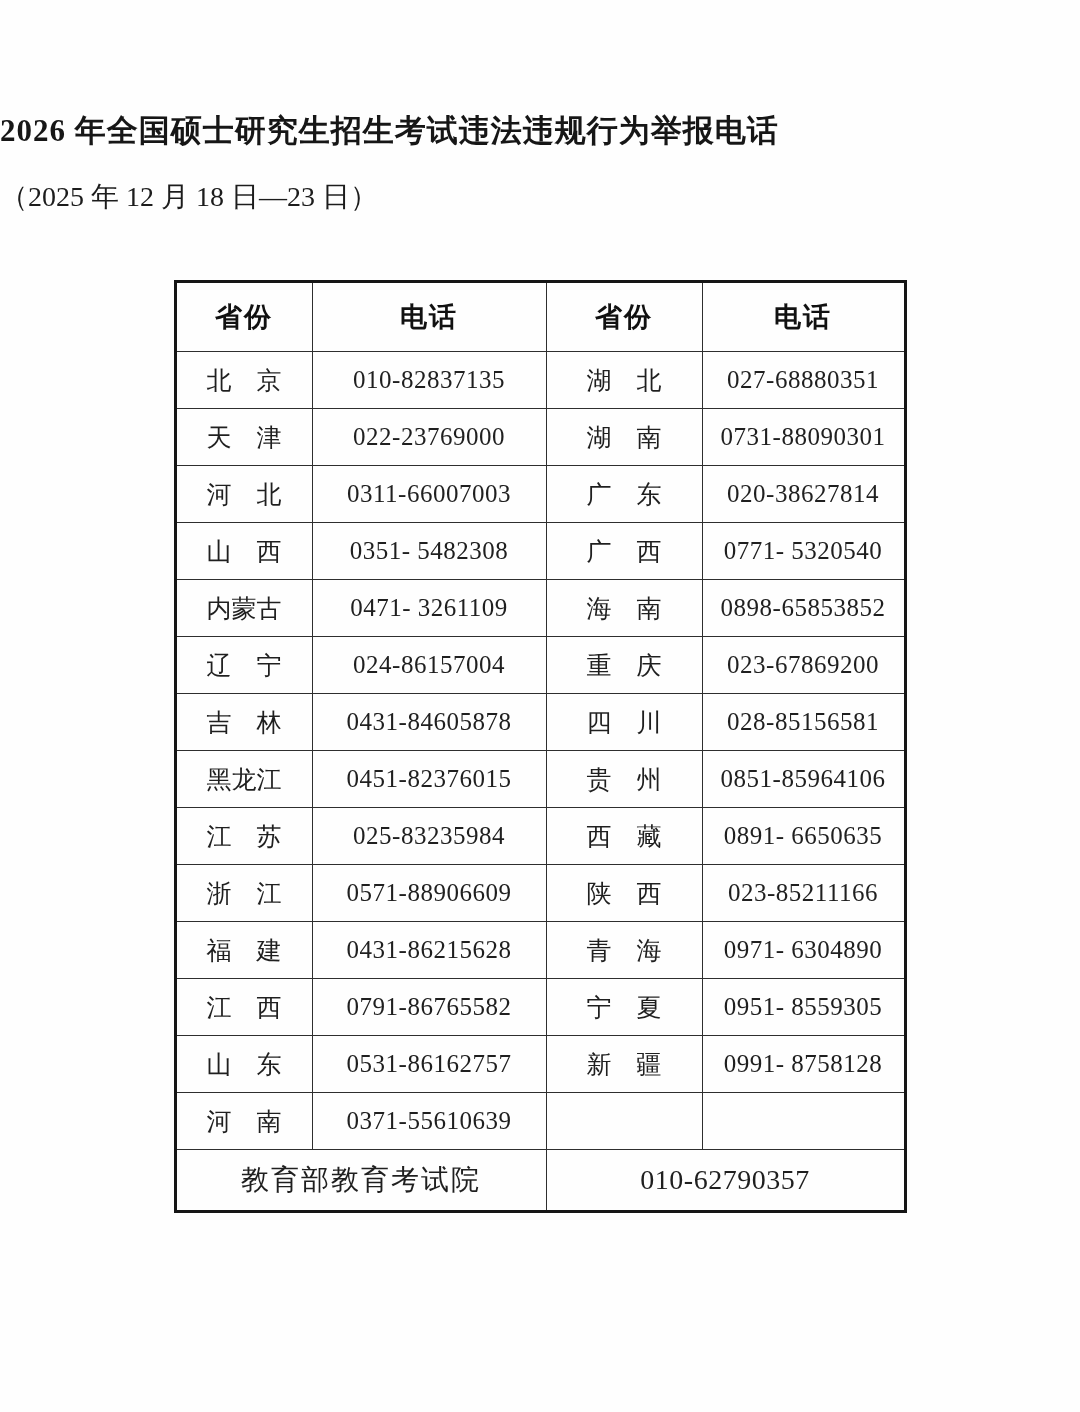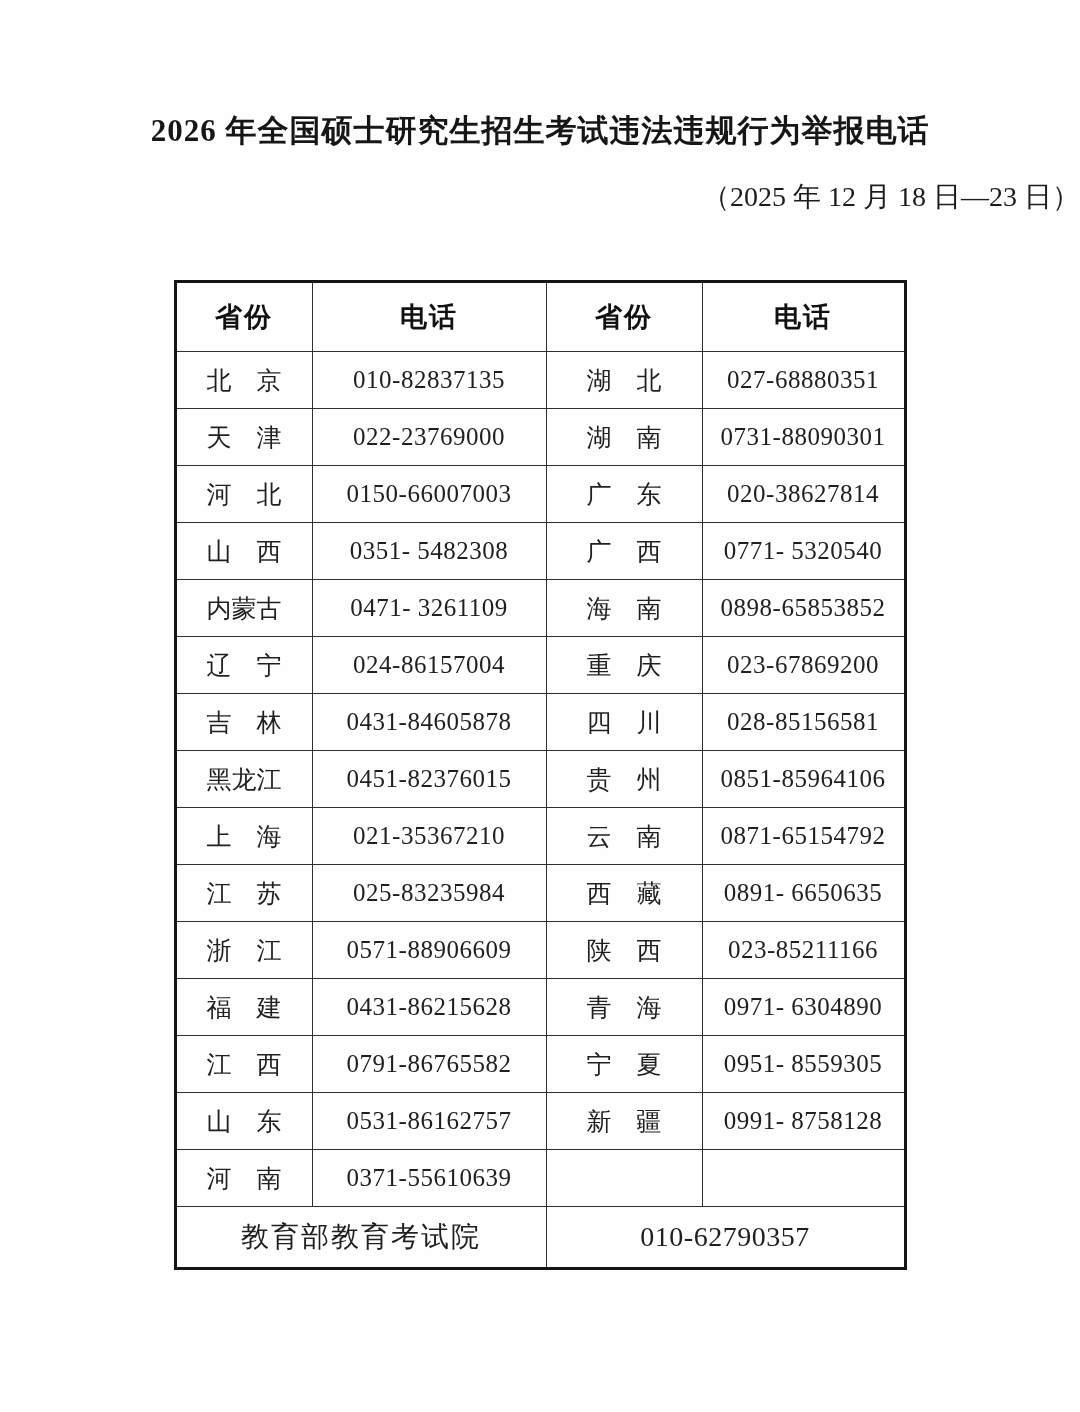--- a/index.html
+++ b/index.html
@@ -12,30 +12,30 @@
     width: 1080px;
     height: 1412px;
     background: #fefefe;
     overflow: hidden;
     font-family: "Liberation Serif", "DejaVu Serif", serif;
     color: #1c1c1c;
   }
   .doc-title {
     margin: 0;
     padding-top: 110px;
-    text-align: center;
+    text-align: left;
     font-size: 31px;
     font-weight: bold;
     letter-spacing: 1px;
     color: #161616;
   }
   .doc-subtitle {
     margin: 0;
     padding-top: 26px;
-    text-align: right;
+    text-align: left;
     font-size: 28px;
     font-weight: normal;
     color: #1c1c1c;
   }
   table.phone-table {
     border-collapse: collapse;
     table-layout: fixed;
     width: 730px;
     margin: 64px auto 8px auto;
     border: 3px solid #151515;
@@ -98,21 +98,21 @@
         <td class="phone-cell">027-68880351</td>
       </tr>
       <tr>
         <td class="province-cell">天　津</td>
         <td class="phone-cell">022-23769000</td>
         <td class="province-cell">湖　南</td>
         <td class="phone-cell">0731-88090301</td>
       </tr>
       <tr>
         <td class="province-cell">河　北</td>
-        <td class="phone-cell">0150-66007003</td>
+        <td class="phone-cell">0311-66007003</td>
         <td class="province-cell">广　东</td>
         <td class="phone-cell">020-38627814</td>
       </tr>
       <tr>
         <td class="province-cell">山　西</td>
         <td class="phone-cell">0351- 5482308</td>
         <td class="province-cell">广　西</td>
         <td class="phone-cell">0771- 5320540</td>
       </tr>
       <tr>
@@ -131,26 +131,20 @@
         <td class="province-cell">吉　林</td>
         <td class="phone-cell">0431-84605878</td>
         <td class="province-cell">四　川</td>
         <td class="phone-cell">028-85156581</td>
       </tr>
       <tr>
         <td class="province-cell">黑龙江</td>
         <td class="phone-cell">0451-82376015</td>
         <td class="province-cell">贵　州</td>
         <td class="phone-cell">0851-85964106</td>
-      </tr>
-      <tr>
-        <td class="province-cell">上　海</td>
-        <td class="phone-cell">021-35367210</td>
-        <td class="province-cell">云　南</td>
-        <td class="phone-cell">0871-65154792</td>
       </tr>
       <tr>
         <td class="province-cell">江　苏</td>
         <td class="phone-cell">025-83235984</td>
         <td class="province-cell">西　藏</td>
         <td class="phone-cell">0891- 6650635</td>
       </tr>
       <tr>
         <td class="province-cell">浙　江</td>
         <td class="phone-cell">0571-88906609</td>

